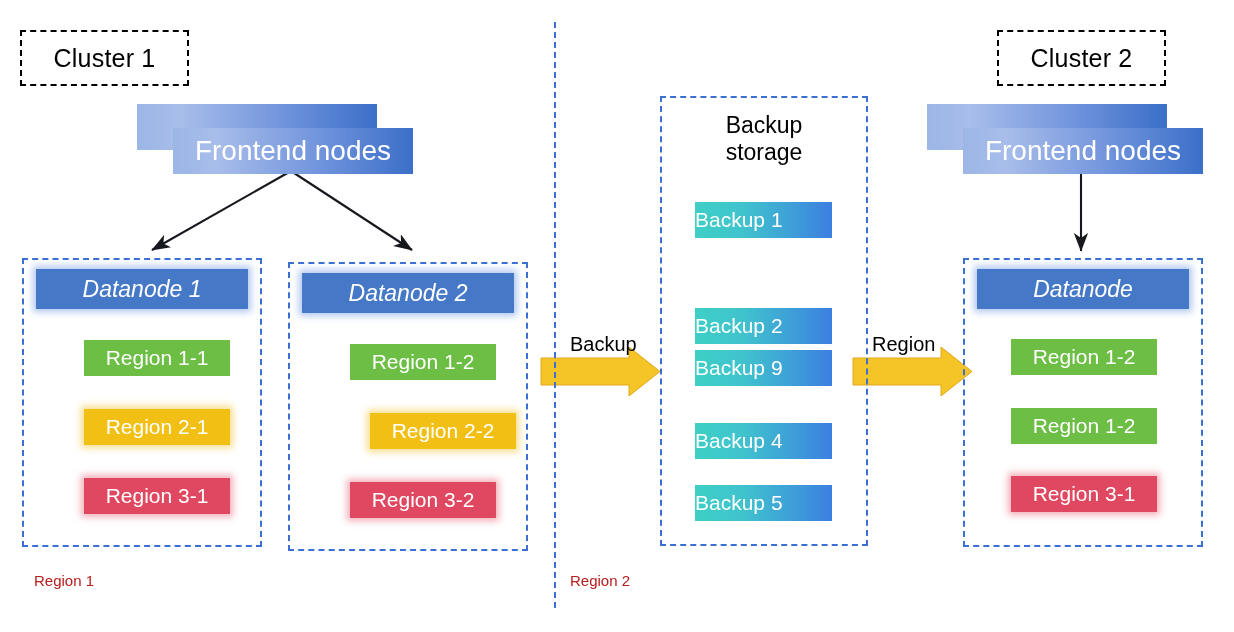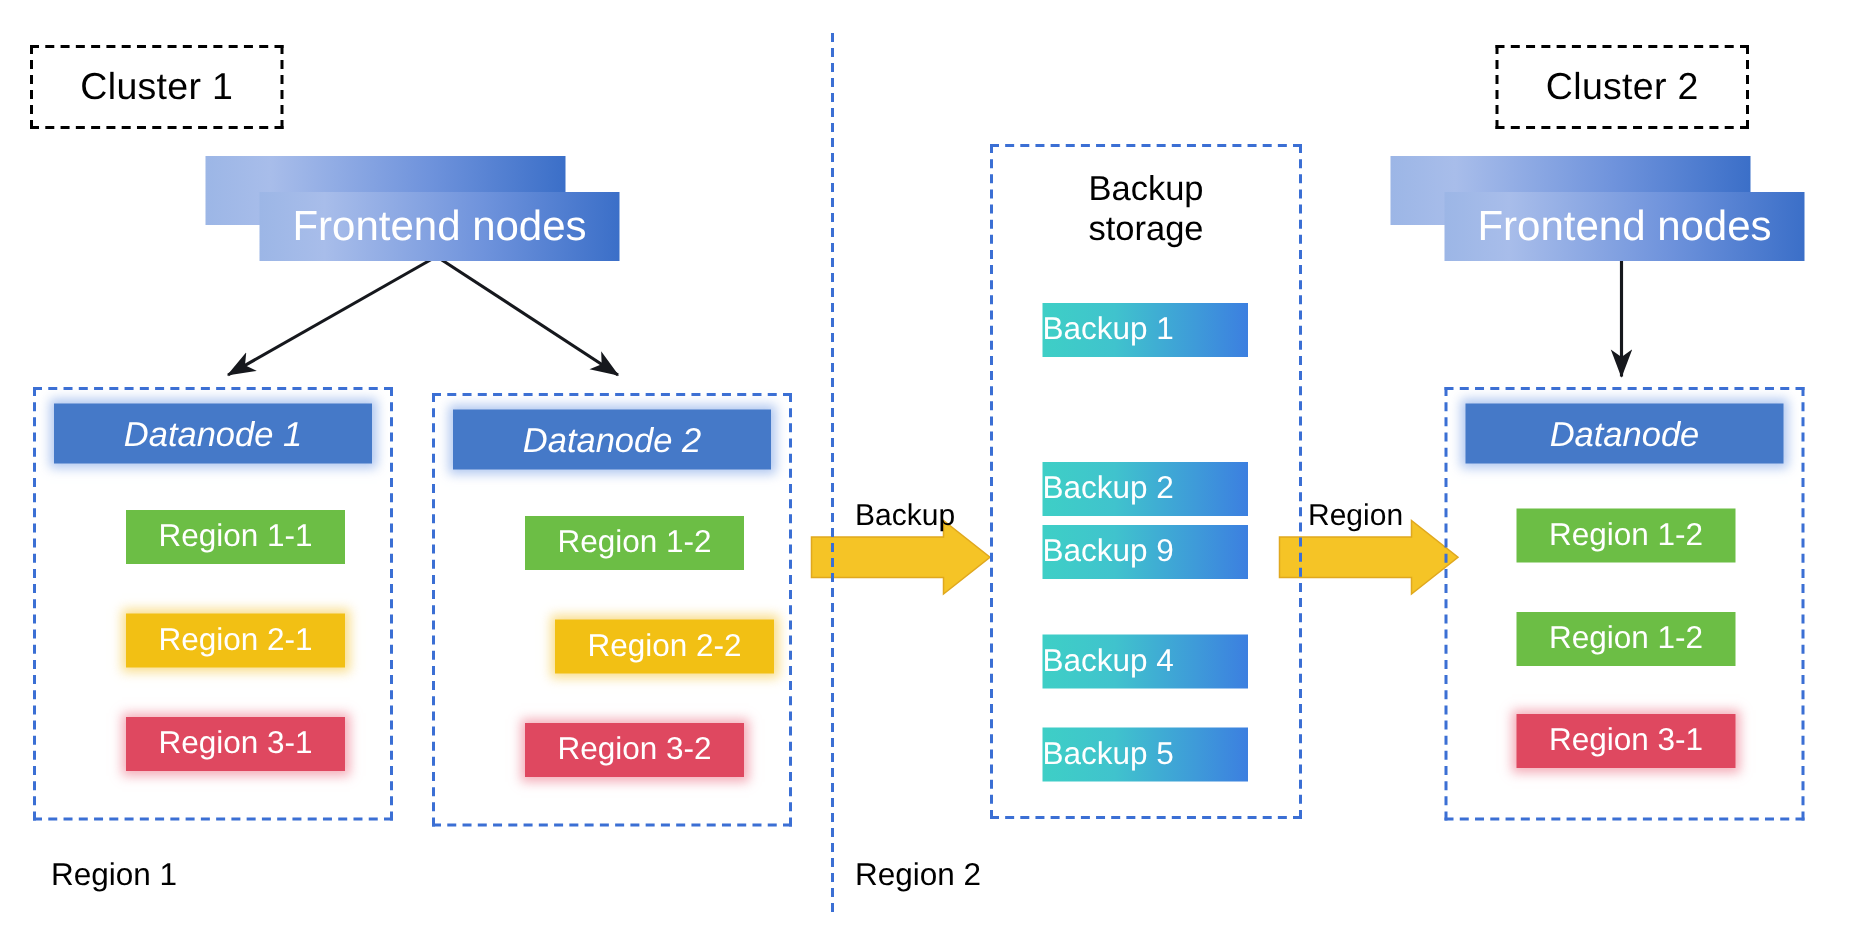--- a/index.html
+++ b/index.html
@@ -90,22 +90,22 @@
   .backup-chip {
     background: linear-gradient(to right, #3ecfc6 0%, #40c3cd 35%, #3e9ad9 75%, #3c7fe0 100%);
     display: flex; align-items: center; justify-content: flex-start;
     color: #ffffff;
     font-size: 21px;
     white-space: nowrap;
   }
 
   
   .plain-text {
-    color: #000000;
-    font-size: 21px;
+    color: #b91c1c;
+    font-size: 15px;
     white-space: nowrap;
   }
   .storage-title {
     color: #000000;
     font-size: 23px;
     line-height: 1.18;
     text-align: center;
     white-space: pre-line;
   }
   .flow-label {

